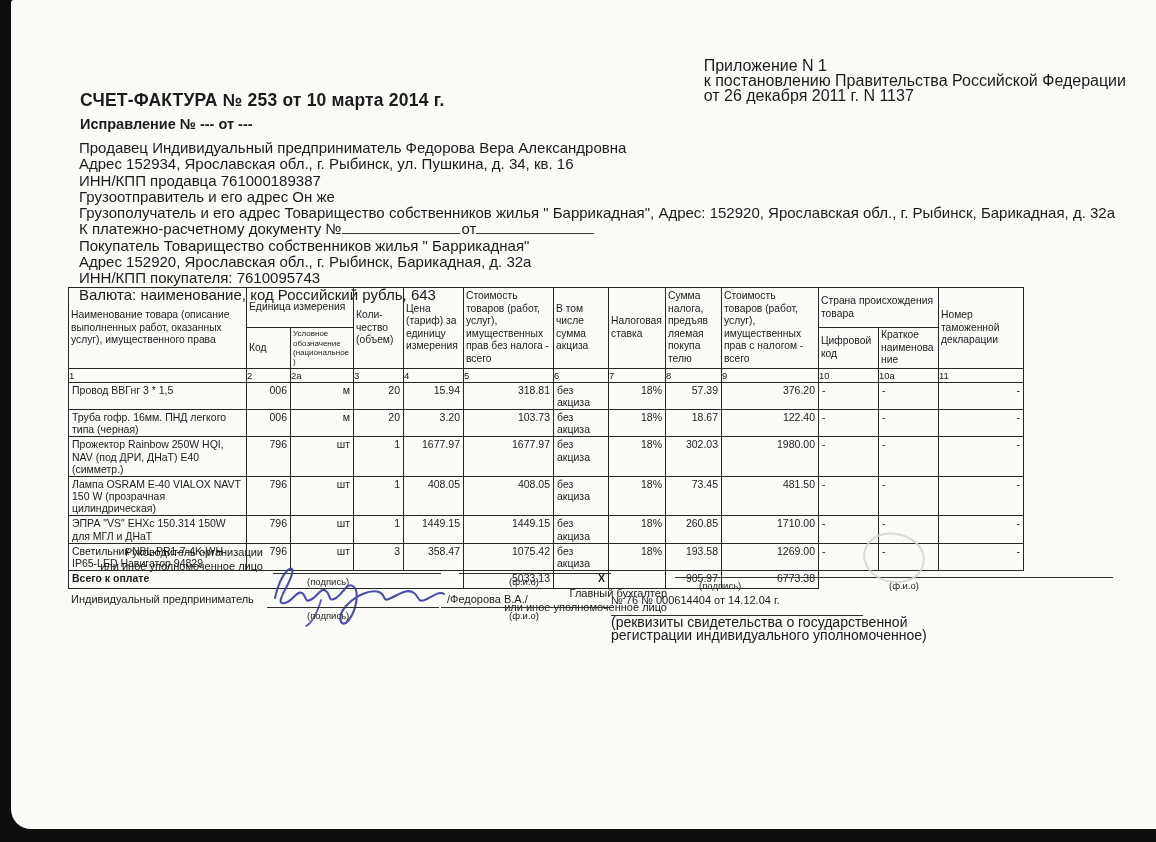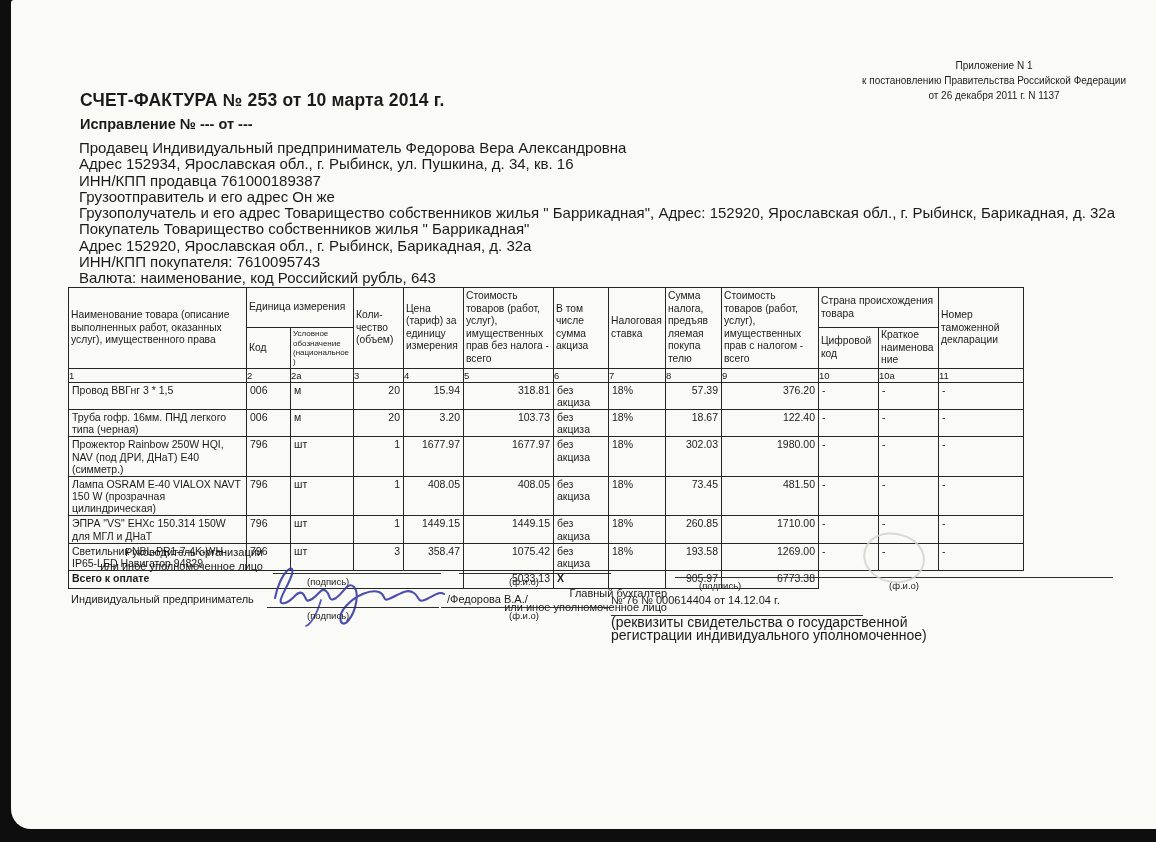--- a/index.html
+++ b/index.html
@@ -7,38 +7,38 @@
     width:1156px;height:842px;position:relative;overflow:hidden;
     background:#0e0e0e;
     font-family:"Liberation Sans",sans-serif;color:#1b1b1b;
   }
   .sheet{
     position:absolute;left:11px;top:0;right:0;bottom:13px;
     background:#fafaf7;border-radius:3px 0 0 20px;
   }
   .abs{position:absolute;}
   
-  .appendix{top:58px;right:30px;text-align:center;font-size:10px;line-height:15px;}
+  .appendix{top:58px;right:30px;text-align:left;font-size:16px;line-height:15px;}
   
   .title{left:69px;top:90px;font-size:17.5px;font-weight:700;letter-spacing:.2px;}
   .correction{left:69px;top:116px;font-size:14.5px;font-weight:700;}
   
   .details{left:68px;top:140px;font-size:15px;line-height:16.3px;white-space:nowrap;}
   .blank{display:inline-block;width:118px;height:11px;border-bottom:1px solid #3a3a3a;margin-right:2px;}
   
   .invoice-table{position:absolute;left:57px;top:287px;width:955px;border-collapse:collapse;table-layout:fixed;}
   .invoice-table th,.invoice-table td{border:1px solid #262626;overflow:hidden;}
   .invoice-table thead th{font-weight:400;font-size:10.3px;line-height:1.22;padding:1px 2px;vertical-align:middle;text-align:left;}
   .invoice-table thead tr.h1{height:40px;}
   .invoice-table thead tr.h2{height:30px;}
   .invoice-table thead tr.hn{height:13px;}
   .invoice-table thead tr.hn th{font-size:9.5px;padding:0;line-height:13px;}
   .small-h{font-size:8px !important;line-height:1.15 !important;}
   .invoice-table tbody td{font-size:10.5px;line-height:1.16;padding:1px 3px;vertical-align:top;}
-  .tl{text-align:left;}.tc{text-align:left;}.trt{text-align:right;}
+  .tl{text-align:left;}.tc{text-align:right;}.trt{text-align:right;}
   .total-row td{height:15px;vertical-align:middle;}
   .bold{font-weight:700;}
   .nb{border:none !important;background:transparent;}
   
   .sig-label{font-size:11px;line-height:14px;}
   .ralign{text-align:right;}
   .uline{border-bottom:1px solid #2e2e2e;height:1px;}
   .cap{font-size:9.5px;color:#222;}
   .certline{font-size:11px;border-bottom:1px solid #2e2e2e;padding-bottom:9px;}
   .note{font-size:14px;line-height:12.5px;}
@@ -58,20 +58,23 @@
 
   <div class="abs title">СЧЕТ-ФАКТУРА № 253 от 10 марта 2014 г.</div>
   <div class="abs correction">Исправление № --- от ---</div>
 
   <div class="abs details">
     <div>Продавец Индивидуальный предприниматель Федорова Вера Александровна</div>
     <div>Адрес 152934, Ярославская обл., г. Рыбинск, ул. Пушкина, д. 34, кв. 16</div>
     <div>ИНН/КПП продавца 761000189387</div>
     <div>Грузоотправитель и его адрес Он же</div>
     <div>Грузополучатель и его адрес Товарищество собственников жилья " Баррикадная", Адрес: 152920, Ярославская обл., г. Рыбинск, Барикадная, д. 32а</div>
+    <div>
+      <span>К платежно-расчетному документу №</span><span class="blank"></span><span>от</span><span class="blank"></span>
+    </div>
     <div>Покупатель Товарищество собственников жилья " Баррикадная"</div>
     <div>Адрес 152920, Ярославская обл., г. Рыбинск, Барикадная, д. 32а</div>
     <div>ИНН/КПП покупателя: 7610095743</div>
     <div>Валюта: наименование, код  Российский рубль, 643</div>
   </div>
 
   <table class="invoice-table">
     <colgroup>
       <col style="width:178px">
         <col style="width:44px">

